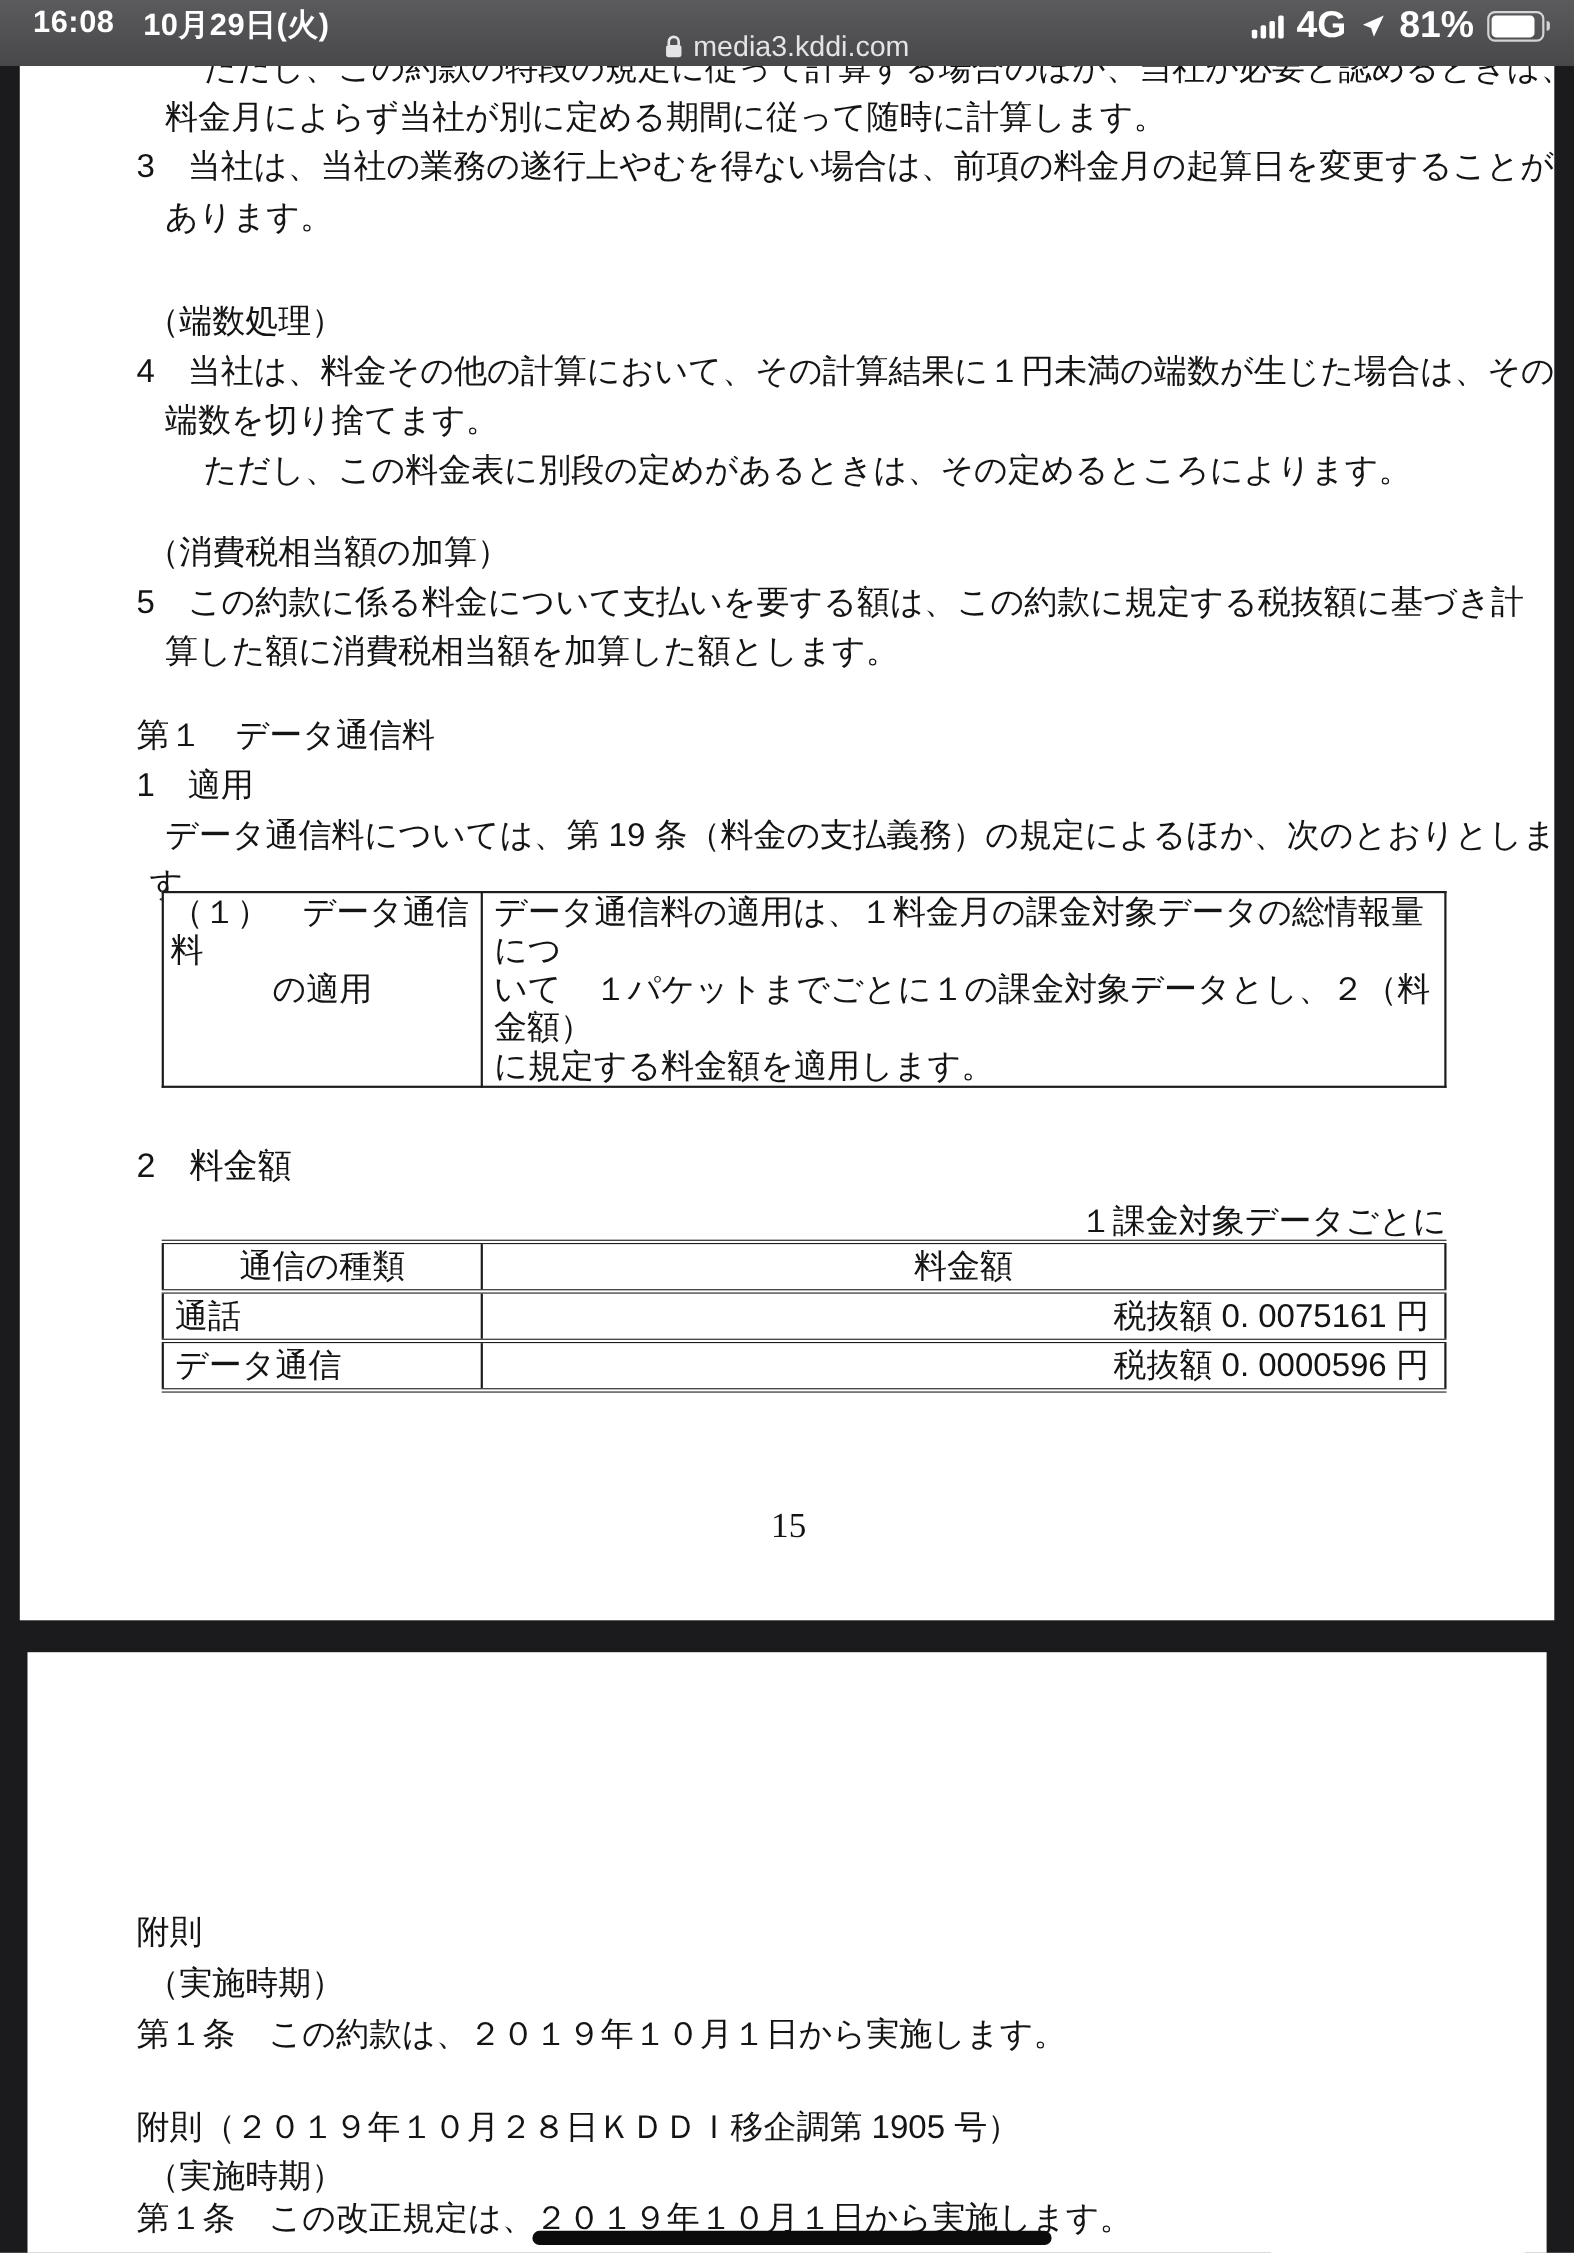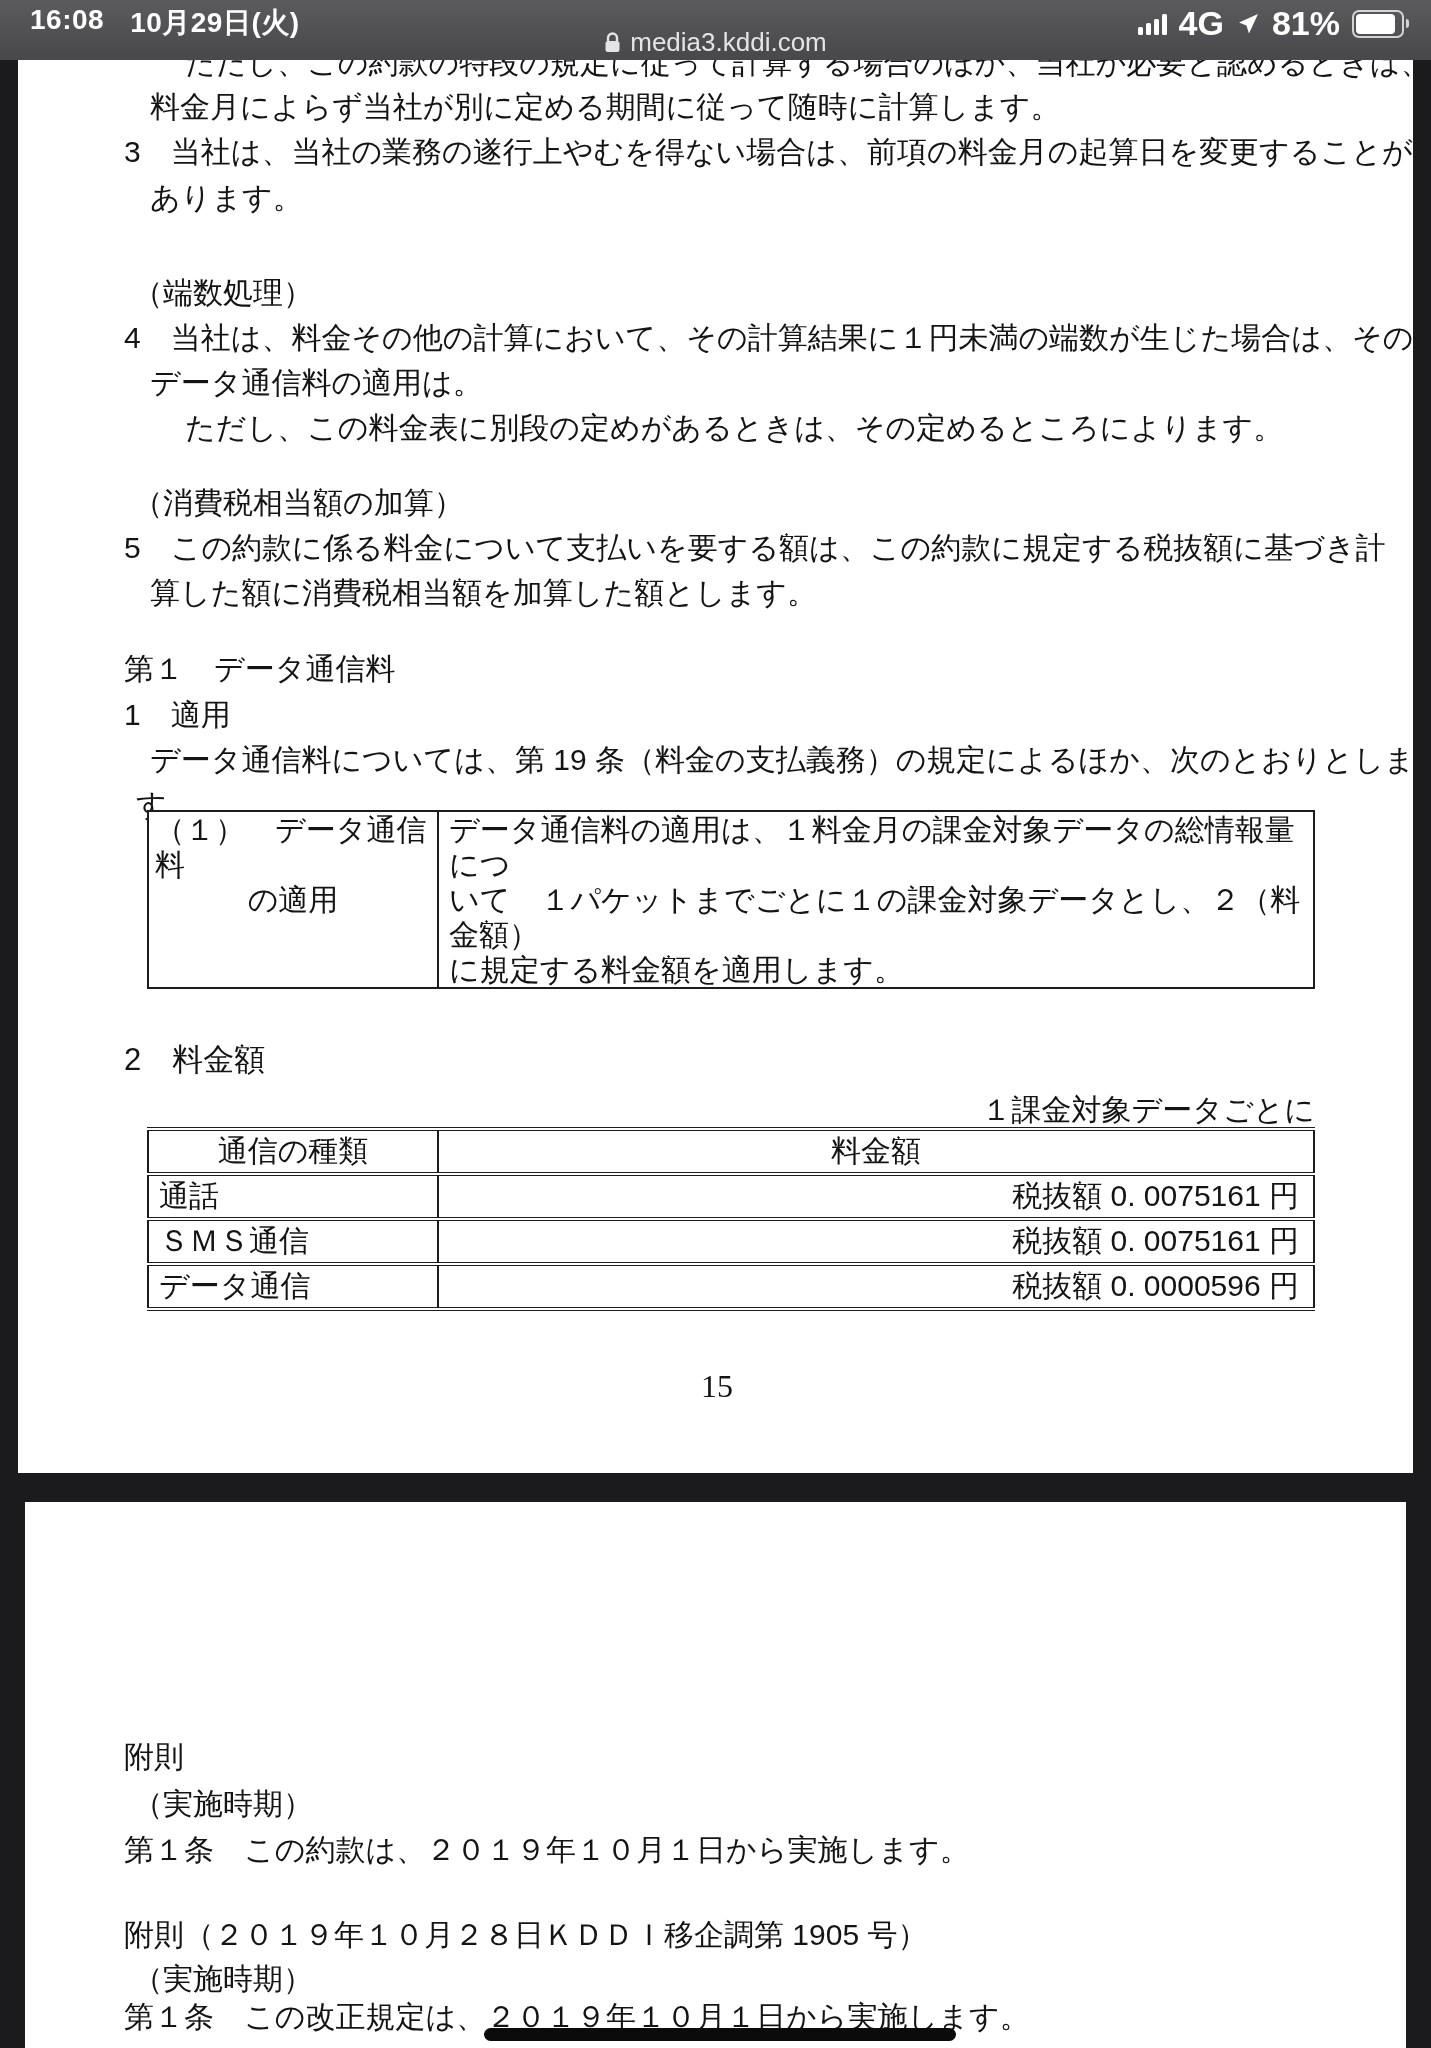--- a/index.html
+++ b/index.html
@@ -65,21 +65,21 @@
 
 <div class="page1"></div>
 <div class="page2"></div>
 
 <div class="line" style="left:185px;top:46px;">ただし、この約款の特段の規定に従って計算する場合のほか、当社が必要と認めるときは、</div>
 <div class="line" style="left:150px;top:90px;">料金月によらず当社が別に定める期間に従って随時に計算します。</div>
 <div class="line" style="left:124px;top:135px;">3　当社は、当社の業務の遂行上やむを得ない場合は、前項の料金月の起算日を変更することが</div>
 <div class="line" style="left:150px;top:181px;">あります。</div>
 <div class="line" style="left:133px;top:276px;">（端数処理）</div>
 <div class="line" style="left:124px;top:321px;">4　当社は、料金その他の計算において、その計算結果に１円未満の端数が生じた場合は、その</div>
-<div class="line" style="left:150px;top:366px;">データ通信料の適用は。</div>
+<div class="line" style="left:150px;top:366px;">端数を切り捨てます。</div>
 <div class="line" style="left:185px;top:411px;">ただし、この料金表に別段の定めがあるときは、その定めるところによります。</div>
 <div class="line" style="left:133px;top:486px;">（消費税相当額の加算）</div>
 <div class="line" style="left:124px;top:531px;">5　この約款に係る料金について支払いを要する額は、この約款に規定する税抜額に基づき計</div>
 <div class="line" style="left:150px;top:576px;">算した額に消費税相当額を加算した額とします。</div>
 <div class="line" style="left:124px;top:652px;">第１　データ通信料</div>
 <div class="line" style="left:124px;top:698px;">1　適用</div>
 <div class="line" style="left:150px;top:743px;">データ通信料については、第 19 条（料金の支払義務）の規定によるほか、次のとおりとしま</div>
 <div class="line" style="left:136px;top:788px;">す。</div>
 
 <table class="t1">
@@ -102,24 +102,20 @@
 <div class="caption">１課金対象データごとに</div>
 
 <table class="t2">
   <tbody>
       <tr>
     <th class="c1">通信の種類</th>
     <th>料金額</th>
   </tr>
   <tr>
     <td class="type">通話</td>
-    <td class="price">税抜額 0. 0075161 円</td>
-  </tr>
-  <tr>
-    <td class="type">ＳＭＳ通信</td>
     <td class="price">税抜額 0. 0075161 円</td>
   </tr>
   <tr>
     <td class="type">データ通信</td>
     <td class="price">税抜額 0. 0000596 円</td>
   </tr>
 </tbody>
   </table>
 
 <div class="pageno" style="left:701px;top:1368px;">15</div>

